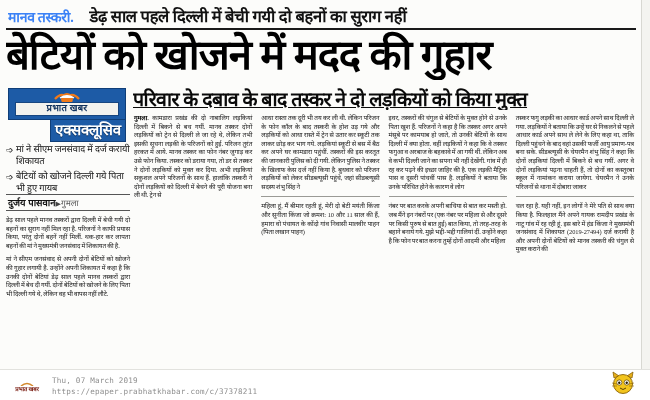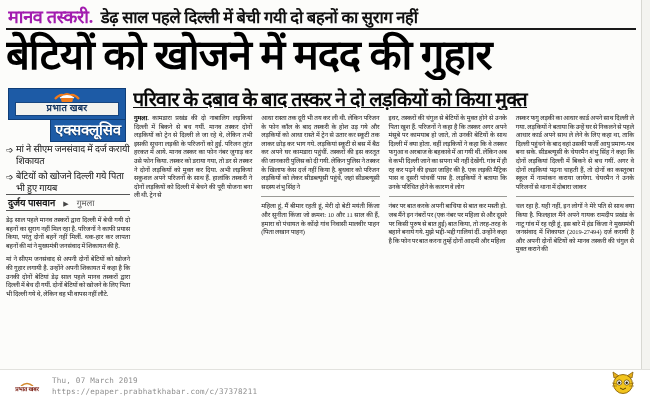--- a/index.html
+++ b/index.html
@@ -29,31 +29,31 @@
     left: 8px;
     top: 4px;
     right: 20px;
     height: 24px;
     display: flex;
     align-items: baseline;
     white-space: nowrap;
     overflow: hidden;
   }
   .kicker-label {
-    color: #a21caf;
-    font-weight: bold;
-    font-size: 18px;
+    color: #3b82f6;
+    font-weight: bold;
+    font-size: 14px;
     letter-spacing: -0.3px;
     font-family: "Liberation Serif", "DejaVu Serif", serif;
   }
   .kicker-text {
     color: #111;
     font-weight: bold;
     font-size: 16.5px;
-    margin-left: 8px;
+    margin-left: 16px;
     letter-spacing: -0.3px;
     font-family: "Liberation Serif", "DejaVu Serif", serif;
   }
 
   .rule-top {
     position: absolute;
     left: 6px;
     right: 14px;
     top: 28px;
     height: 1.5px;
@@ -182,22 +182,22 @@
   }
   .byline-rule.r1 { top: 194px; }
   .byline-rule.r2 { top: 210px; }
   .byline {
     position: absolute;
     left: 8px;
     top: 196px;
     width: 124px;
     display: flex;
     align-items: baseline;
-    gap: 8px;
-    font-family: Liberation Serif, serif;
+    gap: 0;
+    font-family: Liberation Sans, sans-serif;
   }
   .byline-name {
     font-weight: bold;
     font-size: 9.5px;
     color: #111;
   }
   .byline-sep {
     font-size: 7px;
     color: #444;
   }

